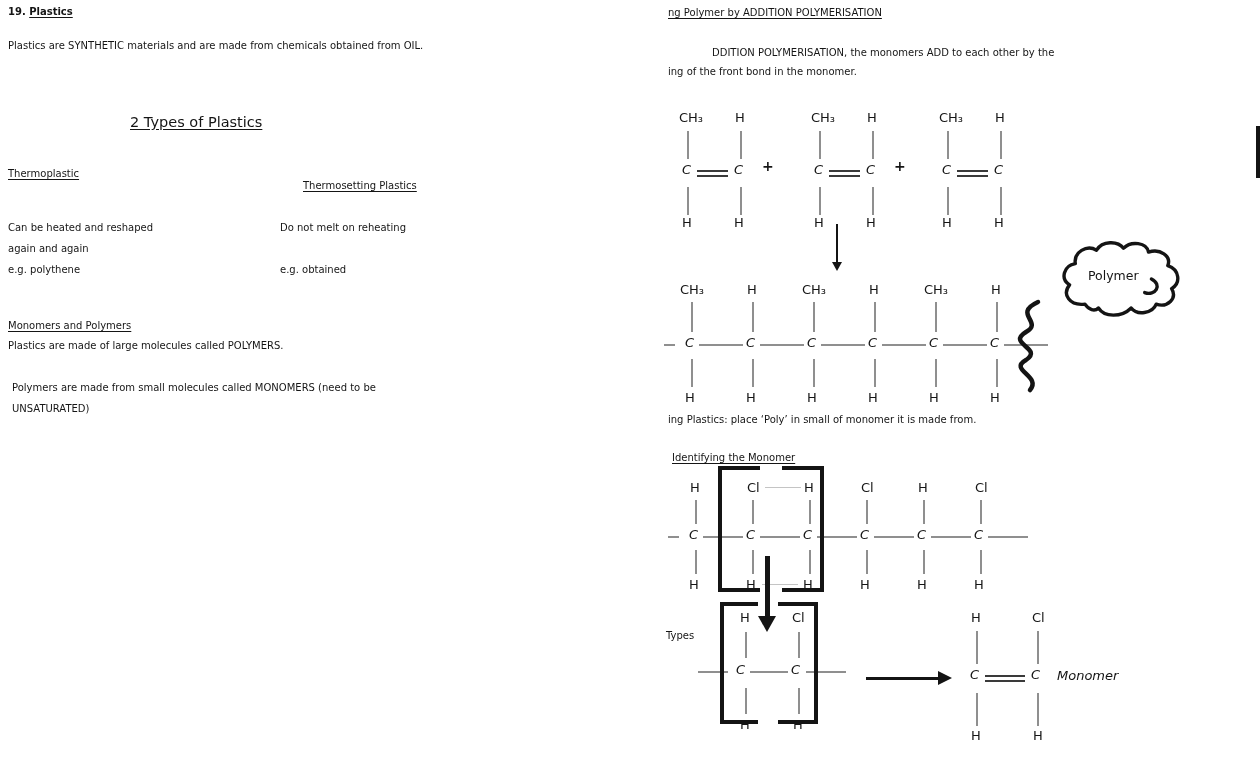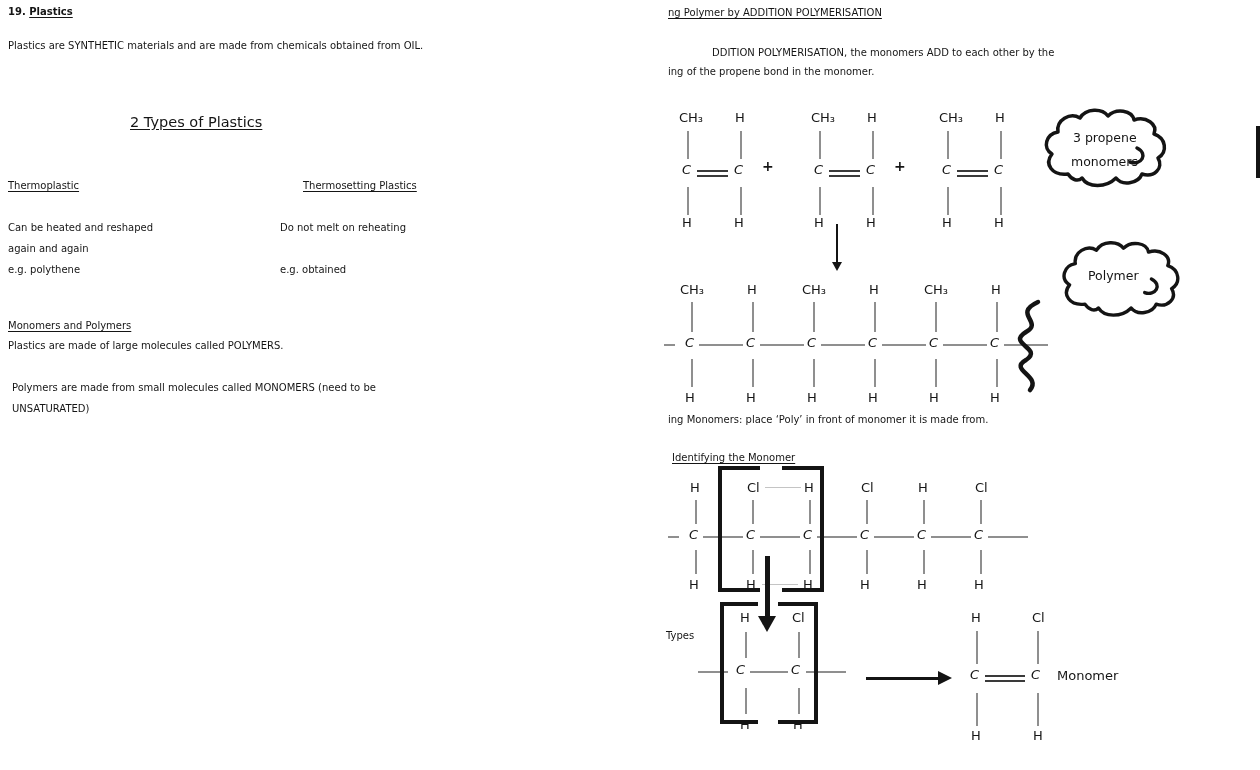--- a/index.html
+++ b/index.html
@@ -85,38 +85,38 @@
 <body>
 
 <div id="page">
 
   <div class="txt b" style="left:8px; top:2px;"><span>19.</span>&nbsp;<span class="u">Plastics</span></div>
 
   <div class="txt" style="left:8px; top:36px;">Plastics are SYNTHETIC materials and are made from chemicals obtained from OIL.</div>
 
   <div class="txt u" style="left:130px; top:112px; font-size:14.5px;">2 Types of Plastics</div>
 
-  <div class="txt u" style="left:8px; top:176px;">Thermoplastic</div>
+  <div class="txt u" style="left:8px; top:164px;">Thermoplastic</div>
   <div class="txt u" style="left:303px; top:176px;">Thermosetting Plastics</div>
 
   <div class="txt" style="left:8px; top:218px;">Can be heated and reshaped</div>
   <div class="txt" style="left:8px; top:239px;">again and again</div>
   <div class="txt" style="left:8px; top:260px;">e.g. polythene</div>
 
   <div class="txt" style="left:280px; top:218px;">Do not melt on reheating</div>
   <div class="txt" style="left:280px; top:260px;">e.g. obtained</div>
 
   <div class="txt u" style="left:8px; top:316px;">Monomers and Polymers</div>
   <div class="txt" style="left:12px; top:378px;">Polymers are made from small molecules called MONOMERS (need to be</div>
   <div class="txt" style="left:8px; top:336px;">Plastics are made of large molecules called POLYMERS.</div>
   <div class="txt" style="left:12px; top:399px;">UNSATURATED)</div>
 
   <div class="txt u" style="left:668px; top:3px;">ng Polymer by ADDITION POLYMERISATION</div>
   <div class="txt" style="left:668px; top:43px;margin-left:44px;">DDITION POLYMERISATION, the monomers ADD to each other by the</div>
-  <div class="txt" style="left:668px; top:62px;">ing of the propene bond in the monomer.</div>
+  <div class="txt" style="left:668px; top:62px;">ing of the front bond in the monomer.</div>
 
   <div class="mg" style="left:674px; top:110px;">
     <span class="atom tl" style="position:absolute;">CH₃</span>
     <span class="atom tr" style="position:absolute;">H</span>
     <div class="vb v1"></div>
       <div class="vb v2"></div>
     <span class="atom c-atom ca" style="position:absolute;">C</span>
     <span class="atom c-atom cb" style="position:absolute;">C</span>
     <div class="hb dk d1"></div>
       <div class="hb dk d2"></div>
@@ -149,28 +149,20 @@
     <span class="atom c-atom ca" style="position:absolute;">C</span>
     <span class="atom c-atom cb" style="position:absolute;">C</span>
     <div class="hb dk d1"></div>
       <div class="hb dk d2"></div>
     <div class="vb v3"></div>
       <div class="vb v4"></div>
     <span class="atom ba" style="position:absolute;">H</span>
     <span class="atom bb" style="position:absolute;">H</span>
   </div>
 
-  <div class="cloud" style="left:1040px; top:106px;">
-    <svg width="135" height="88" viewBox="0 0 135 88">
-      <path d="M 28 68 C 12 70 4 58 12 48 C 2 42 6 28 18 26 C 16 14 30 6 40 12 C 46 2 62 2 68 10 C 76 2 92 4 94 14 C 106 10 118 18 114 28 C 126 32 128 46 118 52 C 124 62 114 72 102 68 C 98 78 82 80 76 72 C 66 82 48 82 42 72 C 38 76 32 74 28 68 Z" fill="#ffffff" stroke="#141414" stroke-width="3.5" stroke-linejoin="round"></path>
-      <path d="M 97 42 C 109 48 101 60 90 56" fill="none" stroke="#141414" stroke-width="3.5" stroke-linecap="round"></path>
-    </svg>
-    <span class="cloud-label" style="left:33px; top:24px;">3 propene</span>
-    <span class="cloud-label" style="left:31px; top:48px;">monomers</span>
-  </div>
 
   <div class="arr-shaft-v" style="left:836px; top:224px; width:1.5px; height:38px;"></div>
   <div class="arr-head-down" style="left:832px; top:262px;"></div>
 
   <div class="hb" style="left:664px; top:344px; width:11px;"></div>
   <div class="chain" style="left:682px; top:282px;">
     <div class="cu" style="left:0px;">
       <span class="atom top lw">CH₃</span>
       <div class="vb v1"></div>
       <span class="atom c-atom c" style="position:absolute;">C</span>
@@ -227,21 +219,21 @@
   </div>
 
   <div class="cloud" style="left:1058px; top:236px;">
     <svg width="130" height="90" viewBox="0 0 135 88">
       <path d="M 28 68 C 12 70 4 58 12 48 C 2 42 6 28 18 26 C 16 14 30 6 40 12 C 46 2 62 2 68 10 C 76 2 92 4 94 14 C 106 10 118 18 114 28 C 126 32 128 46 118 52 C 124 62 114 72 102 68 C 98 78 82 80 76 72 C 66 82 48 82 42 72 C 38 76 32 74 28 68 Z" fill="#ffffff" stroke="#141414" stroke-width="3.5" stroke-linejoin="round"></path>
       <path d="M 97 42 C 109 48 101 60 90 56" fill="none" stroke="#141414" stroke-width="3.5" stroke-linecap="round"></path>
     </svg>
     <span class="cloud-label" style="left:30px; top:32px;">Polymer</span>
   </div>
 
-  <div class="txt" style="left:668px; top:410px;">ing Monomers: place ‘Poly’ in front of monomer it is made from.</div>
+  <div class="txt" style="left:668px; top:410px;">ing Plastics: place ‘Poly’ in small of monomer it is made from.</div>
   <div class="txt u" style="left:672px; top:448px;">Identifying the Monomer</div>
 
   <div class="hb" style="left:668px; top:536px; width:11px;"></div>
   <div class="chain pvc" style="left:686px; top:480px;">
     <div class="cu" style="left:0px;">
       <span class="atom top lh">H</span>
       <div class="vb v1"></div>
       <span class="atom c-atom c" style="position:absolute;">C</span>
       <div class="hb h1"></div>
       <div class="vb v2"></div>
@@ -337,17 +329,17 @@
       <div class="vb v2"></div>
     <span class="atom c-atom ca" style="position:absolute;">C</span>
     <span class="atom c-atom cb" style="position:absolute;">C</span>
     <div class="hb dk d1"></div>
       <div class="hb dk d2"></div>
     <div class="vb v3"></div>
       <div class="vb v4"></div>
     <span class="atom ba" style="position:absolute;">H</span>
     <span class="atom bb" style="position:absolute;">H</span>
   </div>
-  <div class="txt" style="left:1057px; top:666px; font-size:13px;">Monomer</div>
+  <div class="txt" style="left:1057px; top:666px; font-size:13px;font-style:italic;">Monomer</div>
 
   <div class="bk" style="left:1256px; top:126px; width:4px; height:52px;"></div>
 
 </div>
 
 </body></html>

